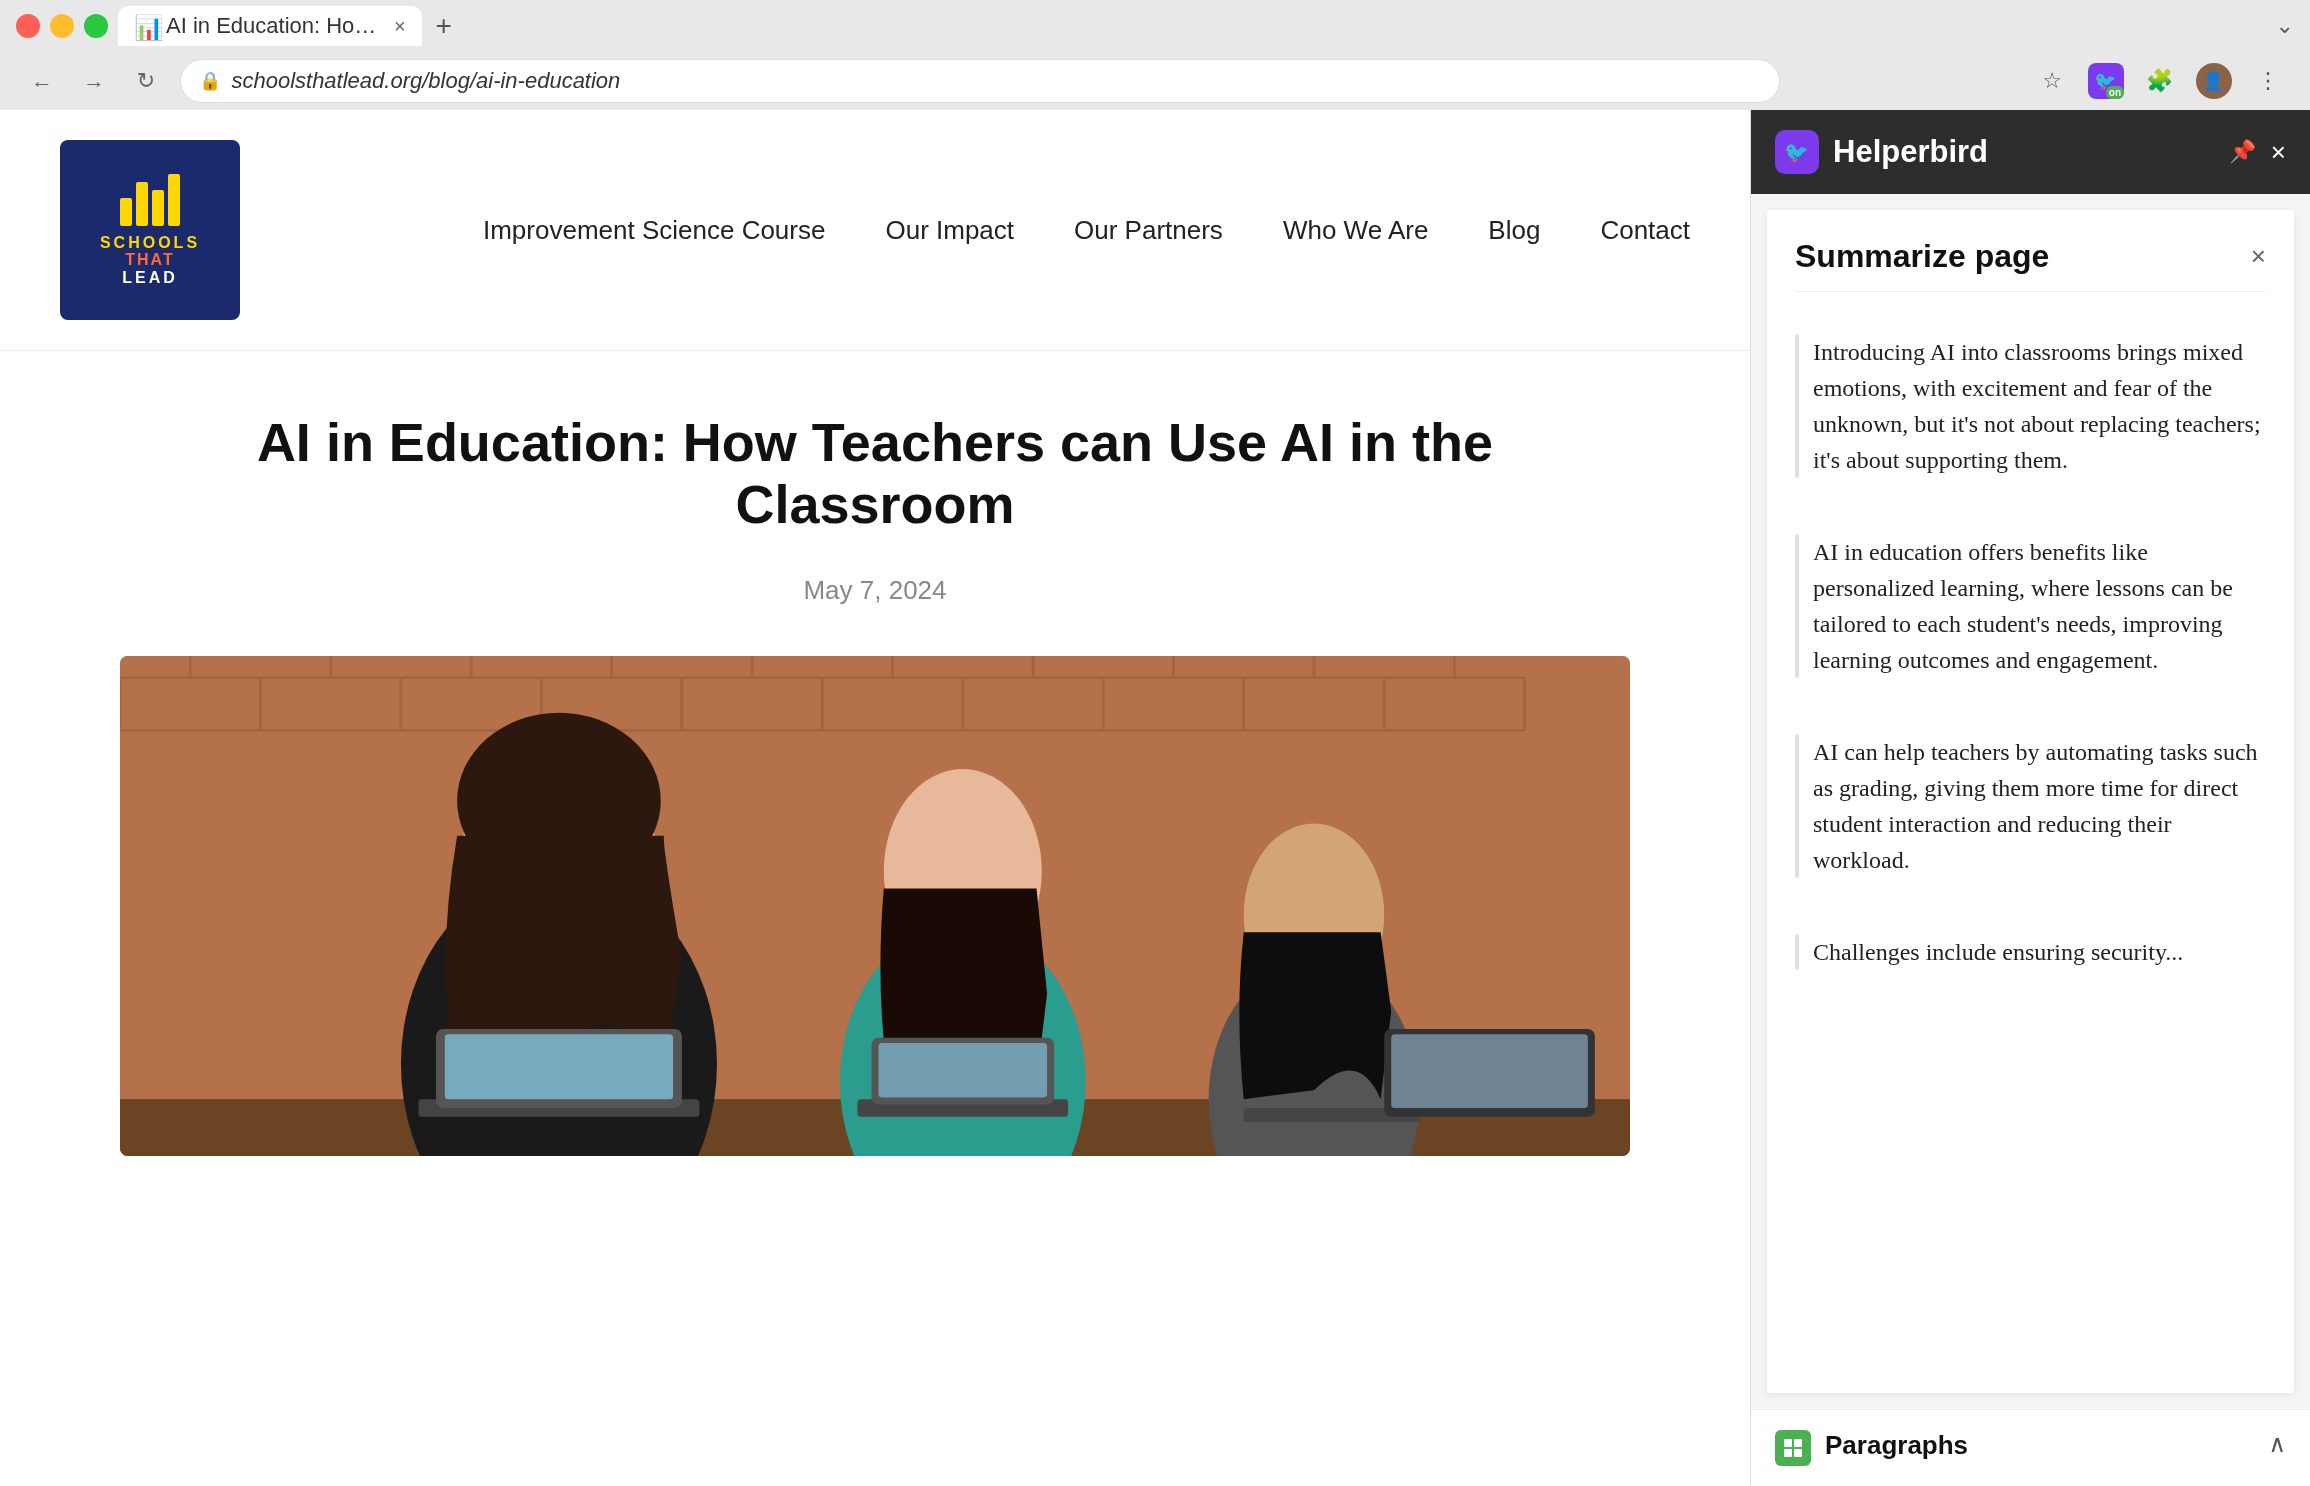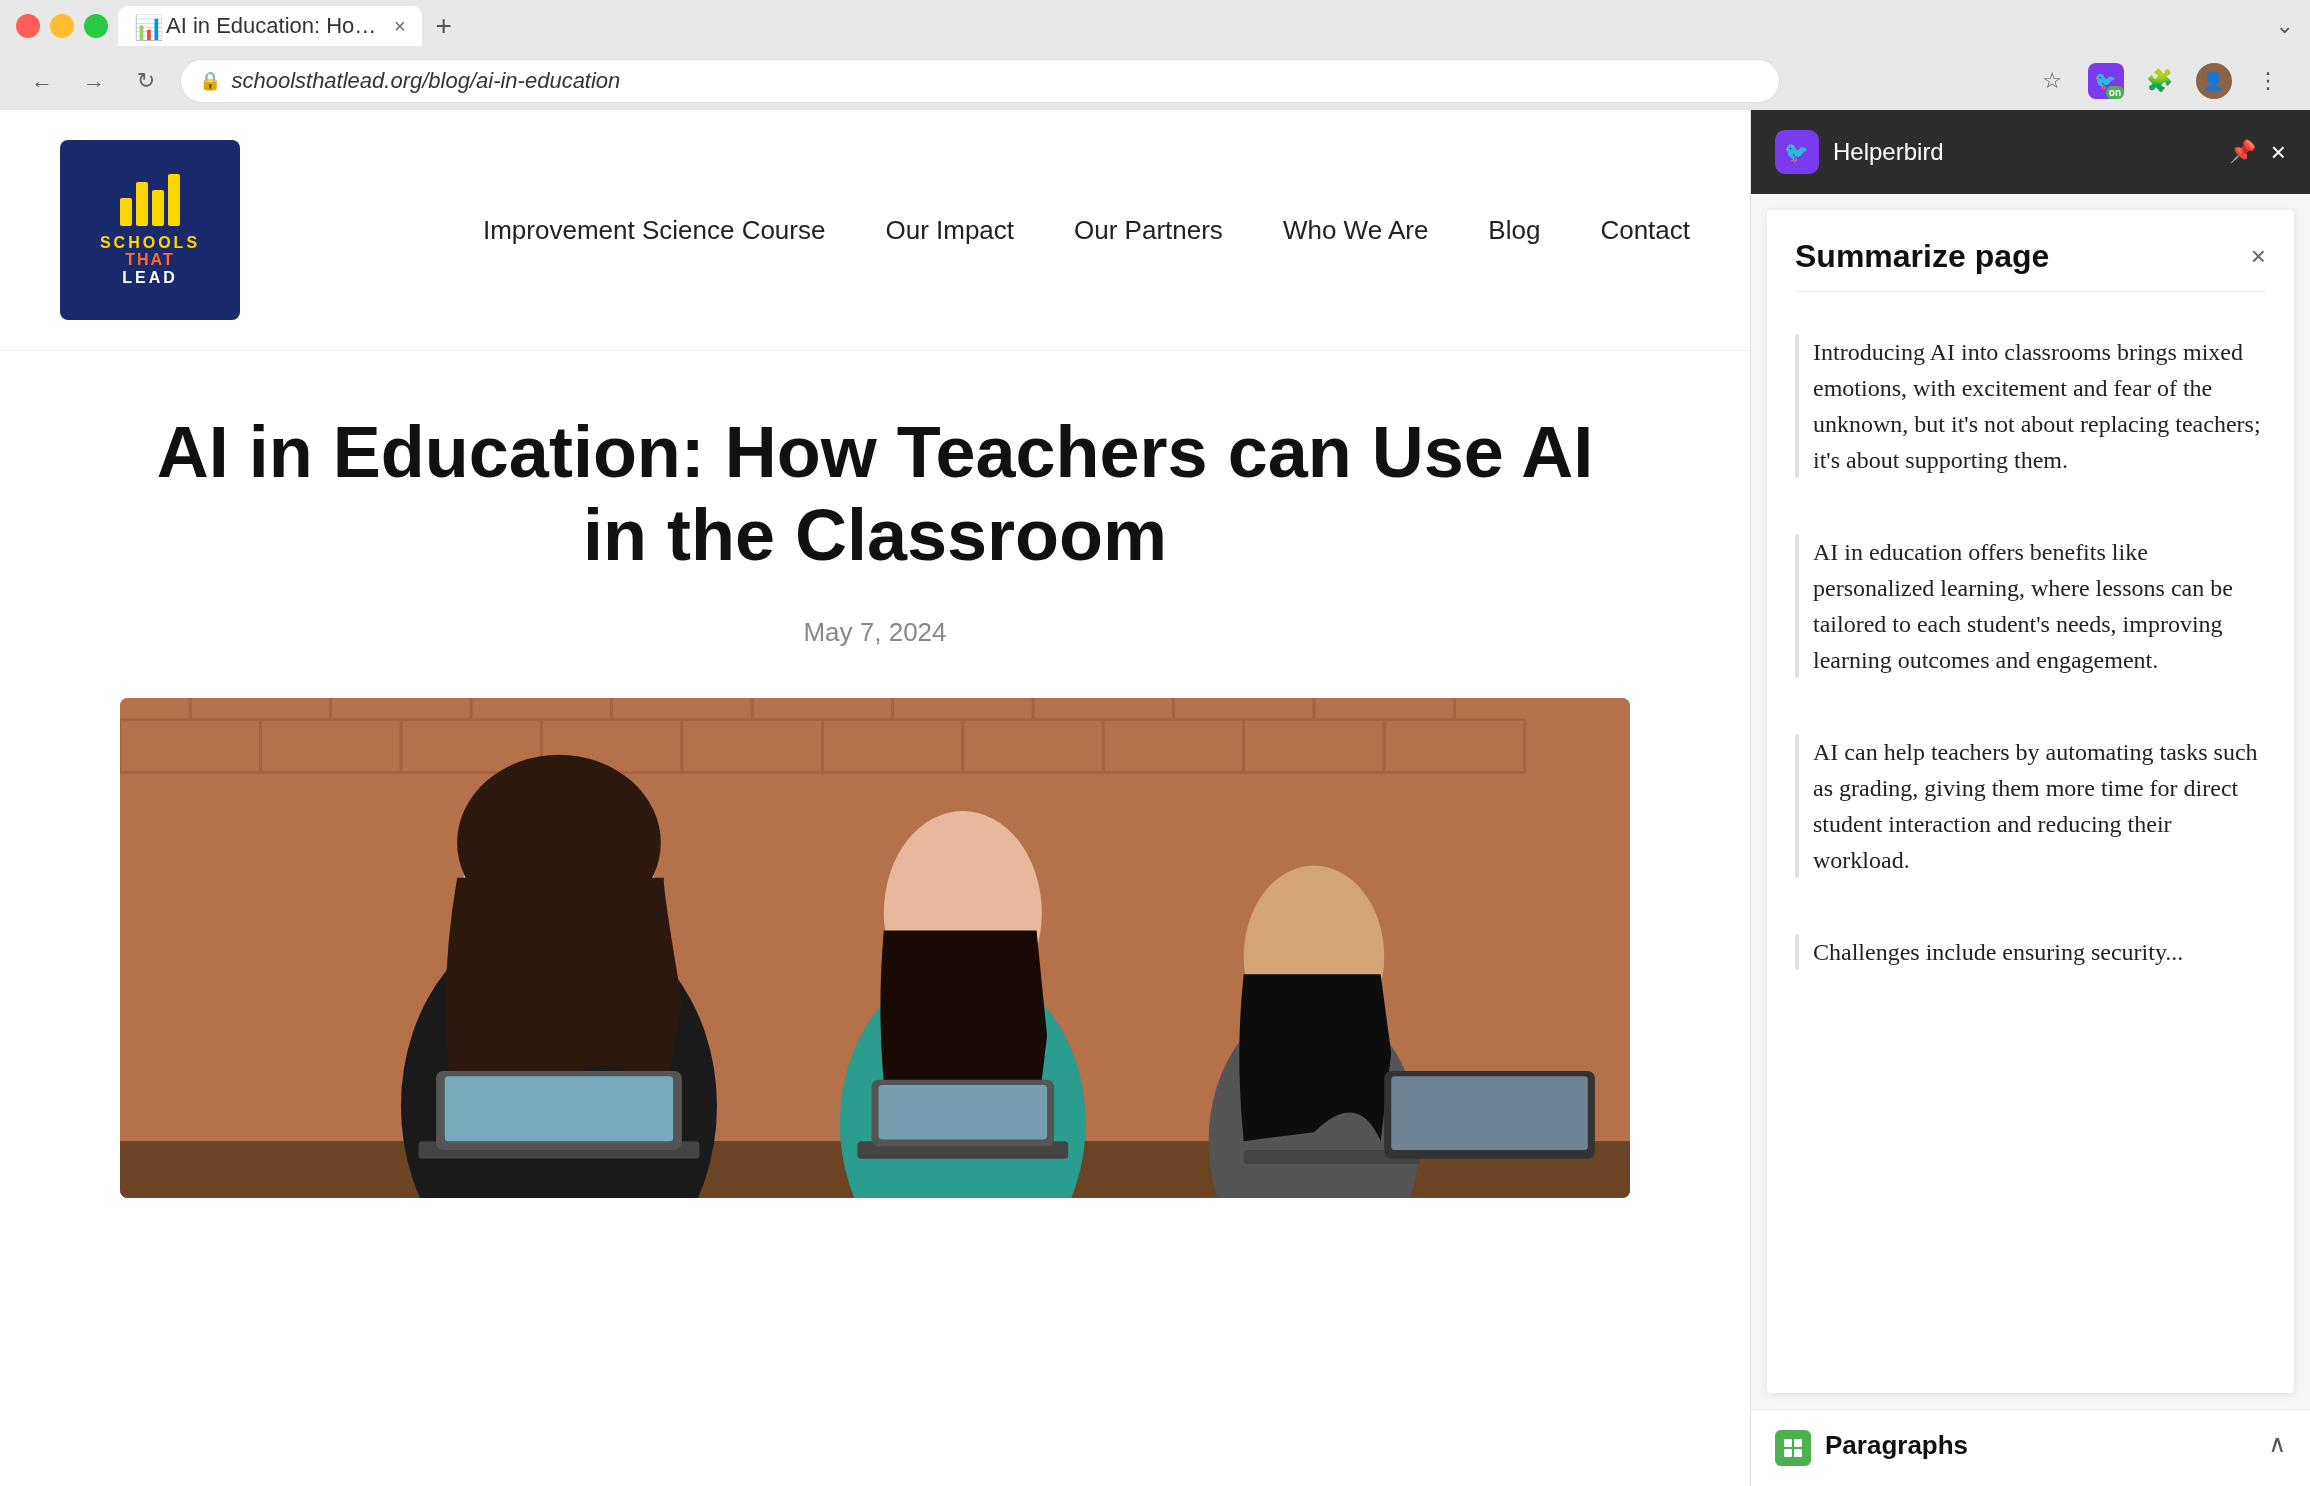--- a/index.html
+++ b/index.html
@@ -37,29 +37,29 @@
     .webpage { flex: 1; background: #ffffff; overflow: hidden; position: relative; }
     .site-header { display: flex; align-items: center; padding: 30px 60px; border-bottom: 1px solid #eee; background: #fff; }
     .site-logo { width: 180px; height: 180px; background: #1a2a6c; border-radius: 8px; display: flex; flex-direction: column; align-items: center; justify-content: center; padding: 16px; }
     .logo-chart { display: flex; align-items: flex-end; gap: 4px; margin-bottom: 8px; }
     .logo-bar { background: #ffd700; border-radius: 2px; }
 
     .site-nav { display: flex; flex-wrap: wrap; gap: 0 60px; margin-left: auto; align-items: center; }
     .nav-link { font-size: 26px; color: #222; text-decoration: none; font-weight: 500; }
 
     .article-area { padding: 60px 120px; }
-    .article-title { font-size: 72px; font-weight: 800; color: #111; line-height: 1.15; text-align: center; margin-bottom: 40px; }
+    .article-title { font-size: 54px; font-weight: 800; color: #111; line-height: 1.15; text-align: center; margin-bottom: 40px; }
     .article-date { text-align: center; font-size: 26px; color: #888; margin-bottom: 50px; }
     .article-image { width: 100%; height: 500px; background: #c8a07a; border-radius: 8px; overflow: hidden; position: relative; }
 
     
     .helperbird-panel { width: 560px; background: #f5f5f5; border-left: 1px solid #ddd; display: flex; flex-direction: column; }
     .hb-header { background: #2d2d2d; color: #fff; display: flex; align-items: center; padding: 20px 24px; gap: 14px; }
     .hb-logo { width: 44px; height: 44px; background: #7c3aed; border-radius: 10px; display: flex; align-items: center; justify-content: center; font-size: 20px; }
-    .hb-title { font-size: 24px; font-weight: 400; flex: 1; }
+    .hb-title { font-size: 31px; font-weight: 700; flex: 1; }
     .hb-pin { font-size: 22px; cursor: pointer; }
     .hb-close { font-size: 26px; cursor: pointer; }
     .hb-update-bar { background: #1a1a2e; color: #ccc; display: flex; align-items: center; padding: 14px 24px; font-size: 22px; cursor: pointer; }
     .hb-update-text { flex: 1; }
     .hb-update-arrow { font-size: 22px; }
 
     .hb-body { background: #fff; flex: 1; overflow: hidden; margin: 16px; border-radius: 4px; box-shadow: 0 2px 8px rgba(0,0,0,0.08); display: flex; flex-direction: column; }
     .hb-body-header { display: flex; align-items: center; justify-content: space-between; padding: 28px 28px 16px; }
     .hb-body-title { font-size: 32px; font-weight: 700; color: #111; }
     .hb-body-close { font-size: 26px; color: #666; cursor: pointer; }

